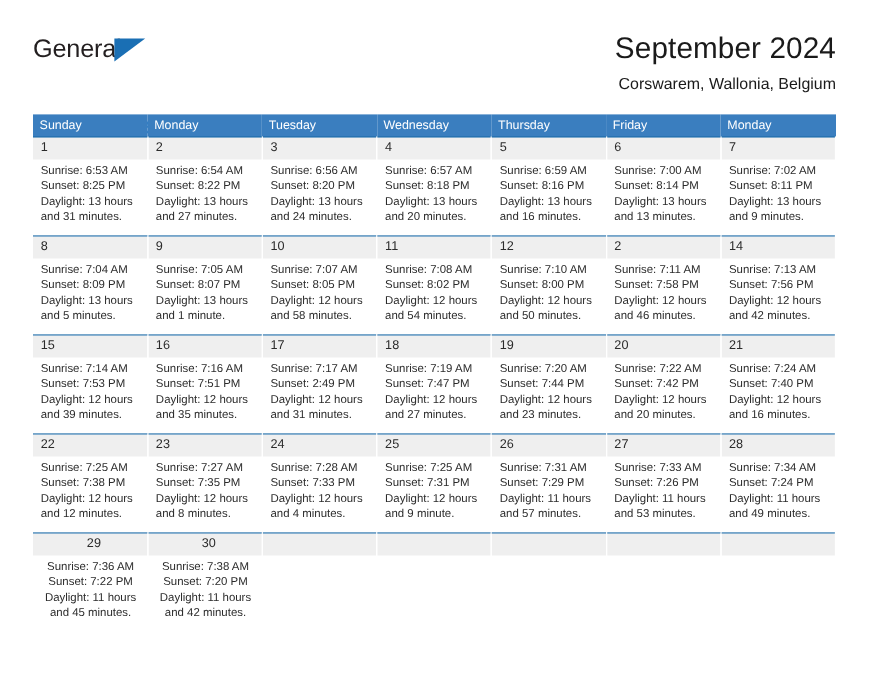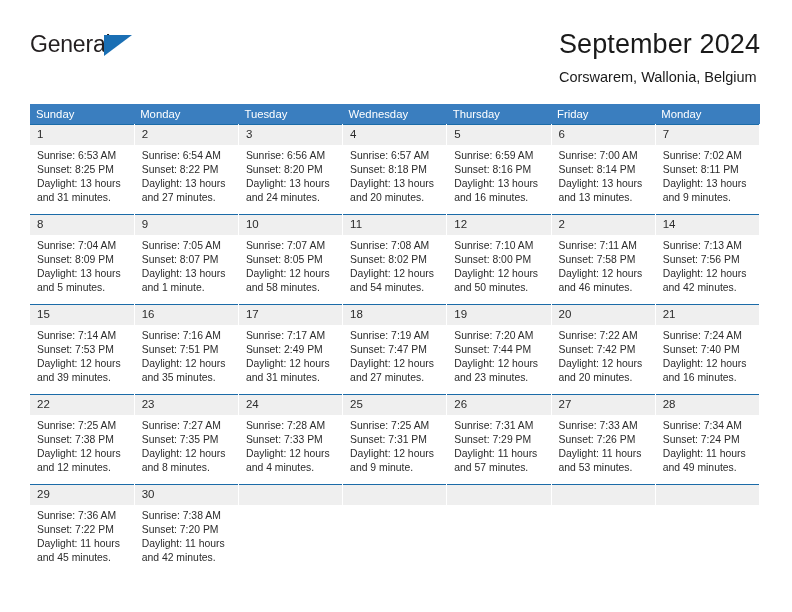--- a/index.html
+++ b/index.html
@@ -67,21 +67,21 @@
     left: 62px;
     top: 22px;
     letter-spacing: -0.2px;
     margin-top: 48px;
   }
 
   .title-block {
     position: absolute;
     right: 0;
     top: 0;
-    text-align: left;
+    text-align: right;
   }
   .cal-title {
     font-size: 27px;
     font-weight: normal;
     color: #1a1a1a;
     line-height: 32px;
     margin: 0;
     letter-spacing: 0.1px;
   }
   .cal-subtitle {
@@ -116,20 +116,21 @@
     width: 104.28px;
     height: 90px;
     vertical-align: top;
     padding: 0;
     border-top: 1.6px solid #1b6ba8;
     border-right: 1px solid #ffffff;
     background: #ffffff;
   }
   .calendar tr.week-row:last-child td {
     height: 90px;
+    text-align: center;
   }
   .daynum {
     background: #efefef;
     font-size: 11.5px;
     color: #2b2b2b;
     padding: 3px 0 4px 7px;
     line-height: 13px;
     height: 20px;
   }
   .details {

